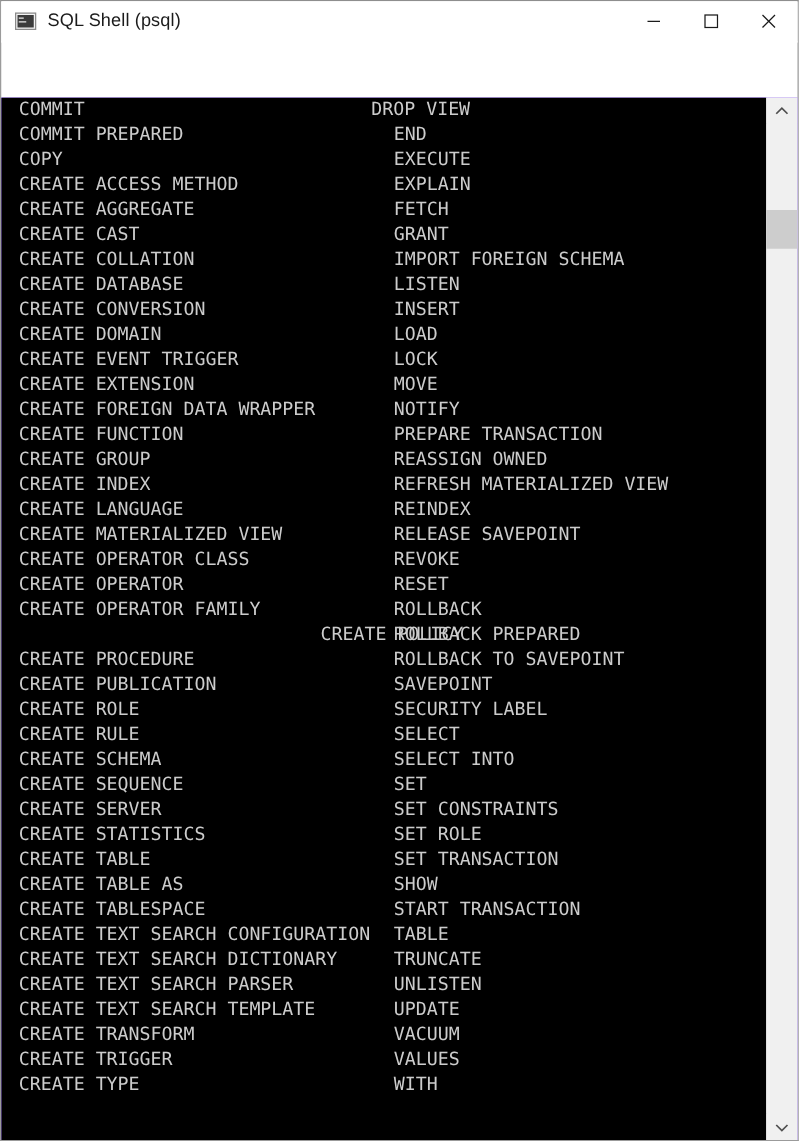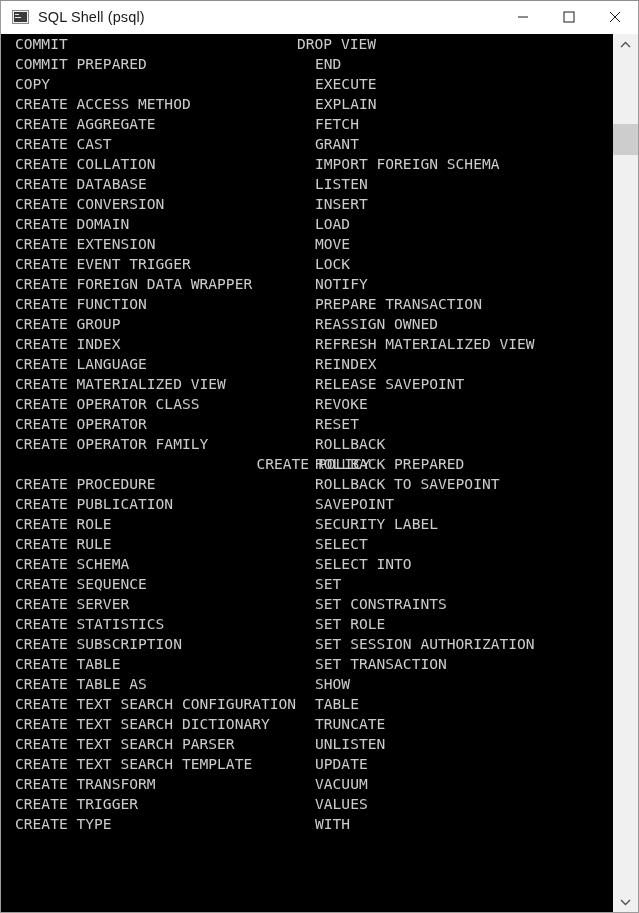--- a/index.html
+++ b/index.html
@@ -111,20 +111,21 @@
   }
   .win-btn svg { display: block; }
 
   
   .console-wrap {
     position: relative;
     flex: 1 1 auto;
     background: #8b5cf6;
     display: flex;
     overflow: hidden;
+    margin-top: 44px;
   }
   .console {
     position: relative;
     flex: 1 1 auto;
     background: #000000;
     overflow: hidden;
     padding: 0;
   }
   .line {
     position: relative;
@@ -231,43 +232,43 @@
     <div class="line" style="height: 20px; line-height: 20px;"><span class="col1">COMMIT</span><span class="col2" style="left: 296px;">DROP VIEW</span></div>
         <div class="line" style="height: 20px; line-height: 20px;"><span class="col1">COMMIT PREPARED</span><span class="col2" style="left: 314px;">END</span></div>
         <div class="line" style="height: 20px; line-height: 20px;"><span class="col1">COPY</span><span class="col2" style="left: 314px;">EXECUTE</span></div>
         <div class="line" style="height: 20px; line-height: 20px;"><span class="col1">CREATE ACCESS METHOD</span><span class="col2" style="left: 314px;">EXPLAIN</span></div>
         <div class="line" style="height: 20px; line-height: 20px;"><span class="col1">CREATE AGGREGATE</span><span class="col2" style="left: 314px;">FETCH</span></div>
         <div class="line" style="height: 20px; line-height: 20px;"><span class="col1">CREATE CAST</span><span class="col2" style="left: 314px;">GRANT</span></div>
         <div class="line" style="height: 20px; line-height: 20px;"><span class="col1">CREATE COLLATION</span><span class="col2" style="left: 314px;">IMPORT FOREIGN SCHEMA</span></div>
         <div class="line" style="height: 20px; line-height: 20px;"><span class="col1">CREATE DATABASE</span><span class="col2" style="left: 314px;">LISTEN</span></div>
         <div class="line" style="height: 20px; line-height: 20px;"><span class="col1">CREATE CONVERSION</span><span class="col2" style="left: 314px;">INSERT</span></div>
         <div class="line" style="height: 20px; line-height: 20px;"><span class="col1">CREATE DOMAIN</span><span class="col2" style="left: 314px;">LOAD</span></div>
+        <div class="line" style="height: 20px; line-height: 20px;"><span class="col1">CREATE EVENT TRIGGER</span><span class="col2" style="left: 314px;">LOCK</span></div>
         <div class="line" style="height: 20px; line-height: 20px;"><span class="col1">CREATE EXTENSION</span><span class="col2" style="left: 314px;">MOVE</span></div>
-        <div class="line" style="height: 20px; line-height: 20px;"><span class="col1">CREATE EVENT TRIGGER</span><span class="col2" style="left: 314px;">LOCK</span></div>
         <div class="line" style="height: 20px; line-height: 20px;"><span class="col1">CREATE FOREIGN DATA WRAPPER</span><span class="col2" style="left: 314px;">NOTIFY</span></div>
         <div class="line" style="height: 20px; line-height: 20px;"><span class="col1">CREATE FUNCTION</span><span class="col2" style="left: 314px;">PREPARE TRANSACTION</span></div>
         <div class="line" style="height: 20px; line-height: 20px;"><span class="col1">CREATE GROUP</span><span class="col2" style="left: 314px;">REASSIGN OWNED</span></div>
         <div class="line" style="height: 20px; line-height: 20px;"><span class="col1">CREATE INDEX</span><span class="col2" style="left: 314px;">REFRESH MATERIALIZED VIEW</span></div>
         <div class="line" style="height: 20px; line-height: 20px;"><span class="col1">CREATE LANGUAGE</span><span class="col2" style="left: 314px;">REINDEX</span></div>
         <div class="line" style="height: 20px; line-height: 20px;"><span class="col1">CREATE MATERIALIZED VIEW</span><span class="col2" style="left: 314px;">RELEASE SAVEPOINT</span></div>
         <div class="line" style="height: 20px; line-height: 20px;"><span class="col1">CREATE OPERATOR CLASS</span><span class="col2" style="left: 314px;">REVOKE</span></div>
         <div class="line" style="height: 20px; line-height: 20px;"><span class="col1">CREATE OPERATOR</span><span class="col2" style="left: 314px;">RESET</span></div>
         <div class="line" style="height: 20px; line-height: 20px;"><span class="col1">CREATE OPERATOR FAMILY</span><span class="col2" style="left: 314px;">ROLLBACK</span></div>
         <div class="line" style="height: 20px; line-height: 20px; text-align: center;"><span class="col1">CREATE POLICY</span><span class="col2" style="left: 314px;">ROLLBACK PREPARED</span></div>
         <div class="line" style="height: 20px; line-height: 20px;"><span class="col1">CREATE PROCEDURE</span><span class="col2" style="left: 314px;">ROLLBACK TO SAVEPOINT</span></div>
         <div class="line" style="height: 20px; line-height: 20px;"><span class="col1">CREATE PUBLICATION</span><span class="col2" style="left: 314px;">SAVEPOINT</span></div>
         <div class="line" style="height: 20px; line-height: 20px;"><span class="col1">CREATE ROLE</span><span class="col2" style="left: 314px;">SECURITY LABEL</span></div>
         <div class="line" style="height: 20px; line-height: 20px;"><span class="col1">CREATE RULE</span><span class="col2" style="left: 314px; text-align: center;">SELECT</span></div>
         <div class="line" style="height: 20px; line-height: 20px;"><span class="col1">CREATE SCHEMA</span><span class="col2" style="left: 314px;">SELECT INTO</span></div>
         <div class="line" style="height: 20px; line-height: 20px;"><span class="col1">CREATE SEQUENCE</span><span class="col2" style="left: 314px;">SET</span></div>
         <div class="line" style="height: 20px; line-height: 20px;"><span class="col1">CREATE SERVER</span><span class="col2" style="left: 314px;">SET CONSTRAINTS</span></div>
         <div class="line" style="height: 20px; line-height: 20px;"><span class="col1">CREATE STATISTICS</span><span class="col2" style="left: 314px;">SET ROLE</span></div>
-        <div class="line" style="height: 20px; line-height: 20px;"><span class="col1">CREATE SUBSCRIPTION</span><span class="col2" style="left: 314px;">SET SESSION AUTHORIZATION</span></div>
         <div class="line" style="height: 20px; line-height: 20px;"><span class="col1">CREATE TABLE</span><span class="col2" style="left: 314px;">SET TRANSACTION</span></div>
         <div class="line" style="height: 20px; line-height: 20px;"><span class="col1">CREATE TABLE AS</span><span class="col2" style="left: 314px;">SHOW</span></div>
+        <div class="line" style="height: 20px; line-height: 20px;"><span class="col1">CREATE TABLESPACE</span><span class="col2" style="left: 314px;">START TRANSACTION</span></div>
         <div class="line" style="height: 20px; line-height: 20px;"><span class="col1">CREATE TEXT SEARCH CONFIGURATION</span><span class="col2" style="left: 314px;">TABLE</span></div>
         <div class="line" style="height: 20px; line-height: 20px;"><span class="col1">CREATE TEXT SEARCH DICTIONARY</span><span class="col2" style="left: 314px;">TRUNCATE</span></div>
         <div class="line" style="height: 20px; line-height: 20px;"><span class="col1">CREATE TEXT SEARCH PARSER</span><span class="col2" style="left: 314px;">UNLISTEN</span></div>
         <div class="line" style="height: 20px; line-height: 20px;"><span class="col1">CREATE TEXT SEARCH TEMPLATE</span><span class="col2" style="left: 314px;">UPDATE</span></div>
         <div class="line" style="height: 20px; line-height: 20px;"><span class="col1">CREATE TRANSFORM</span><span class="col2" style="left: 314px;">VACUUM</span></div>
         <div class="line" style="height: 20px; line-height: 20px;"><span class="col1">CREATE TRIGGER</span><span class="col2" style="left: 314px;">VALUES</span></div>
         <div class="line" style="height: 20px; line-height: 20px;"><span class="col1">CREATE TYPE</span><span class="col2" style="left: 314px;">WITH</span></div>
       </div>
 
     <div class="scrollbar">

